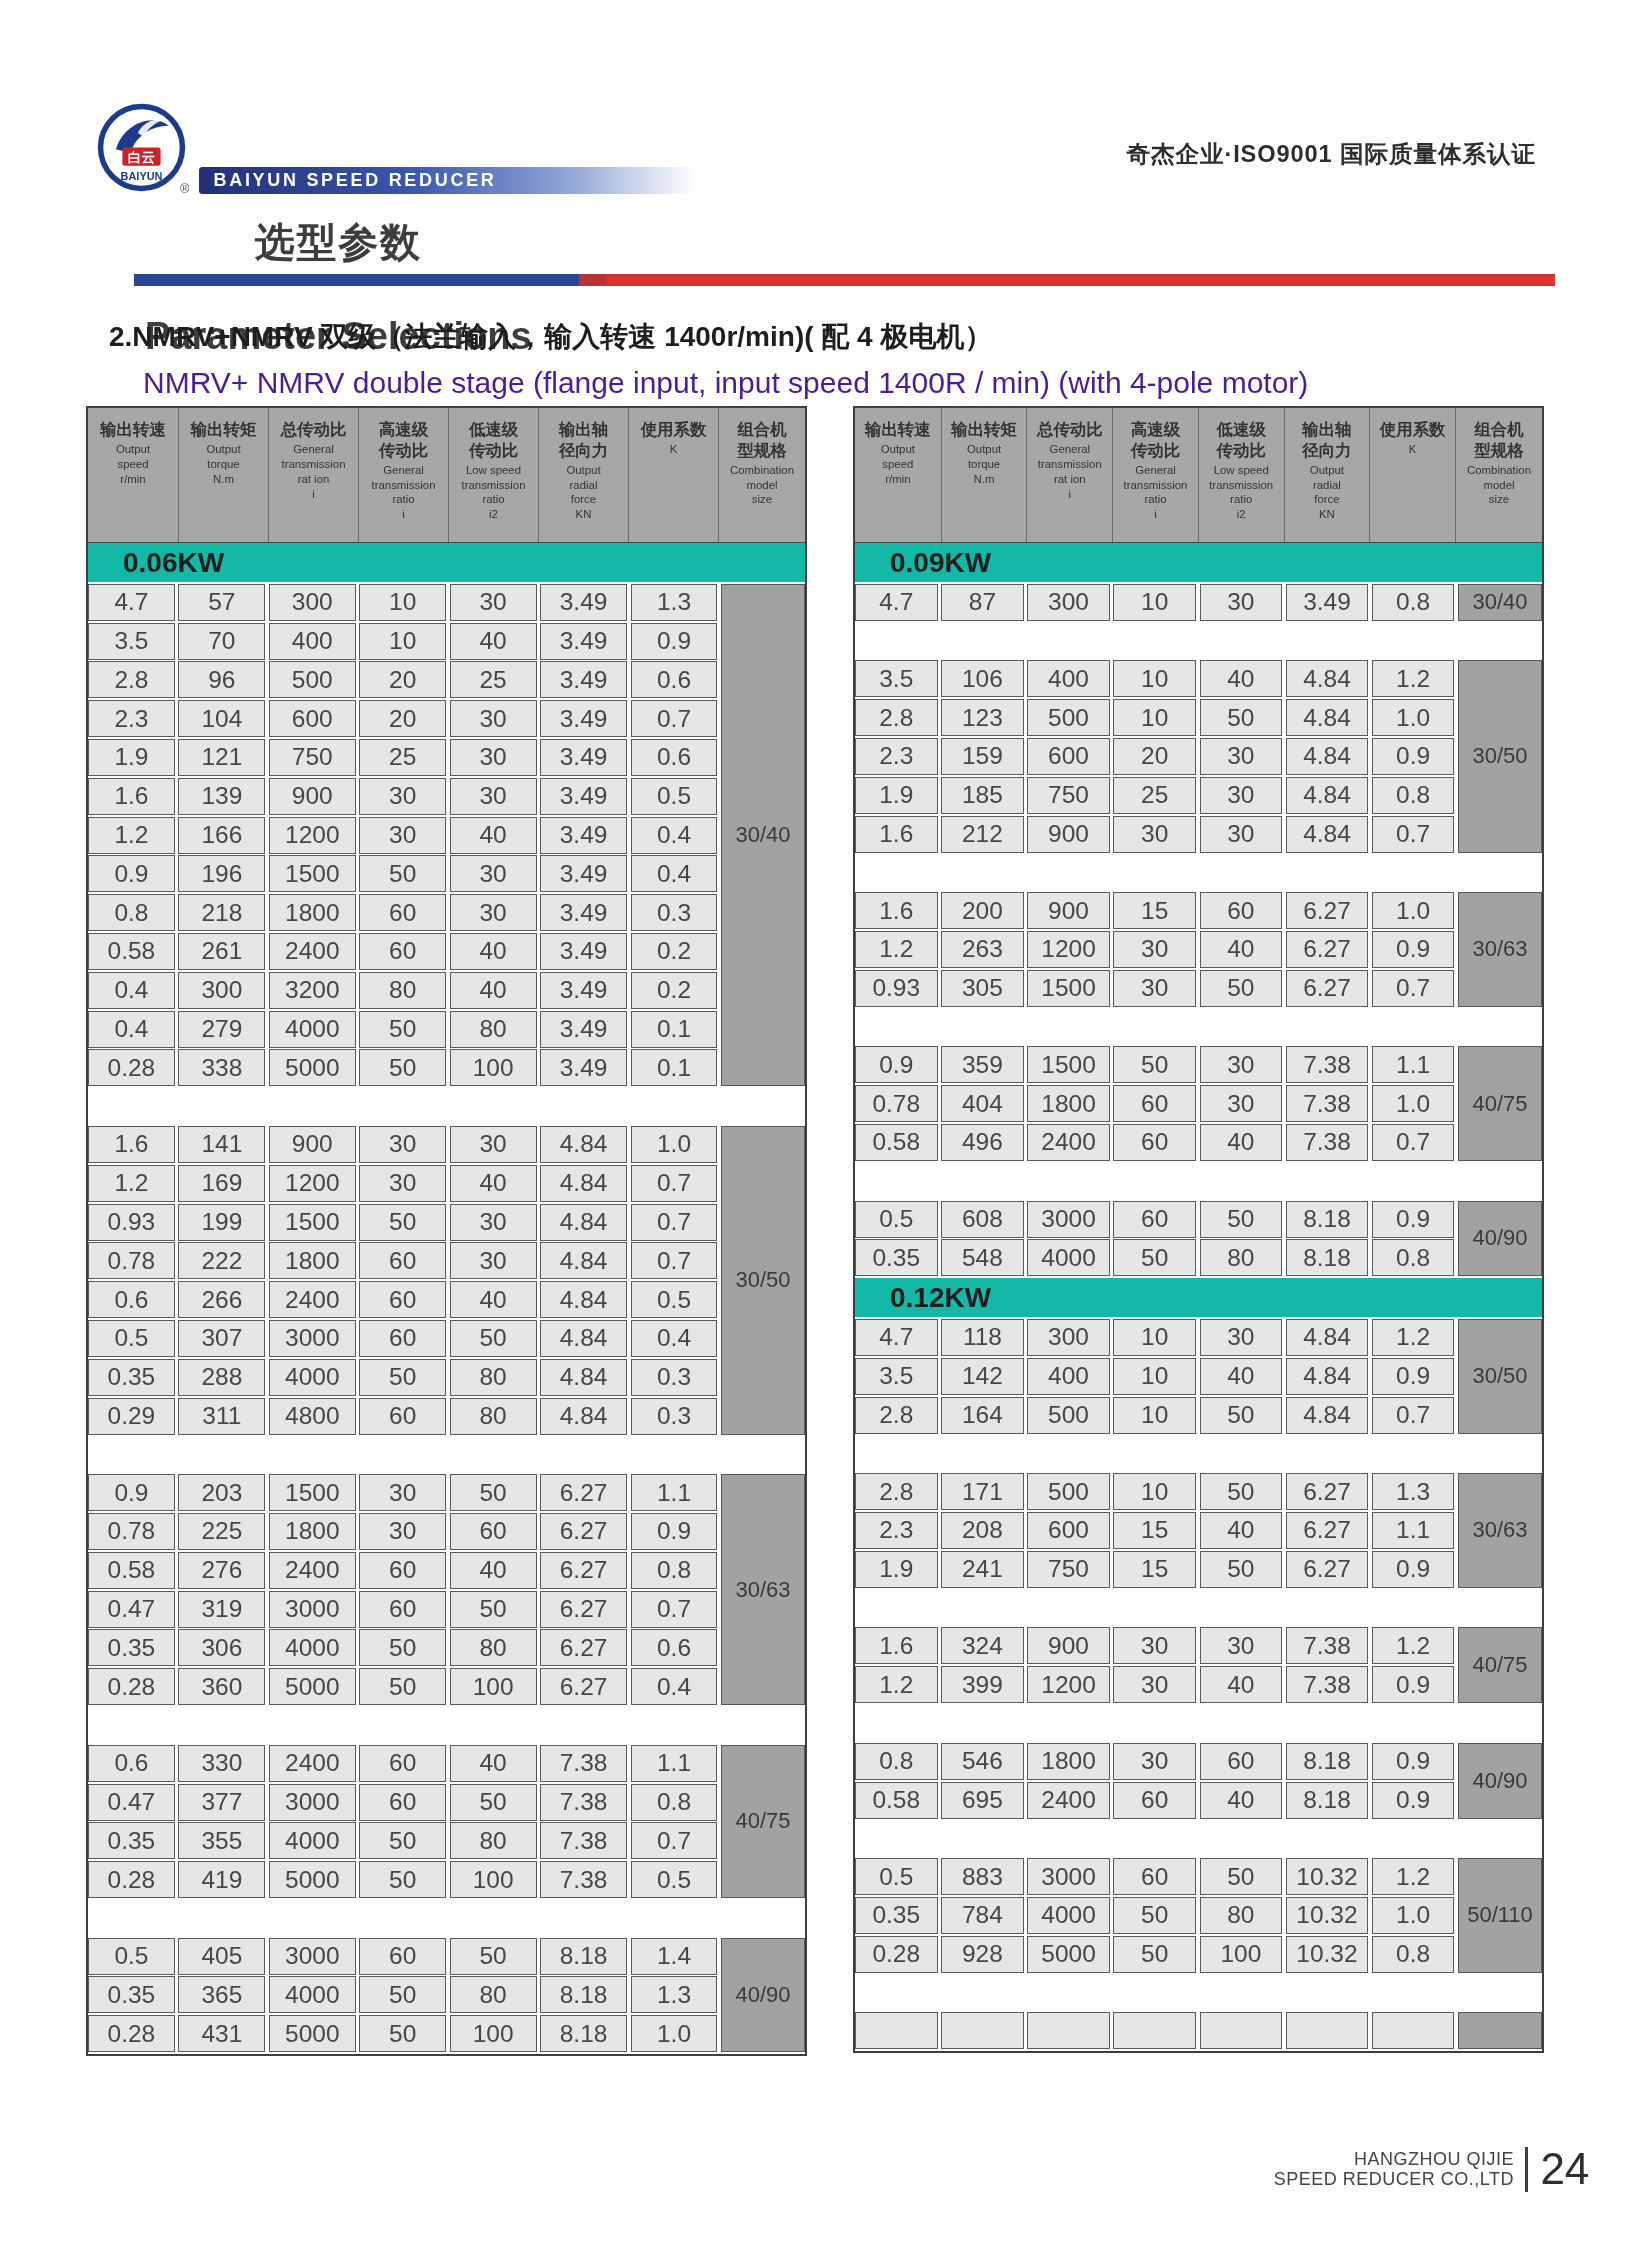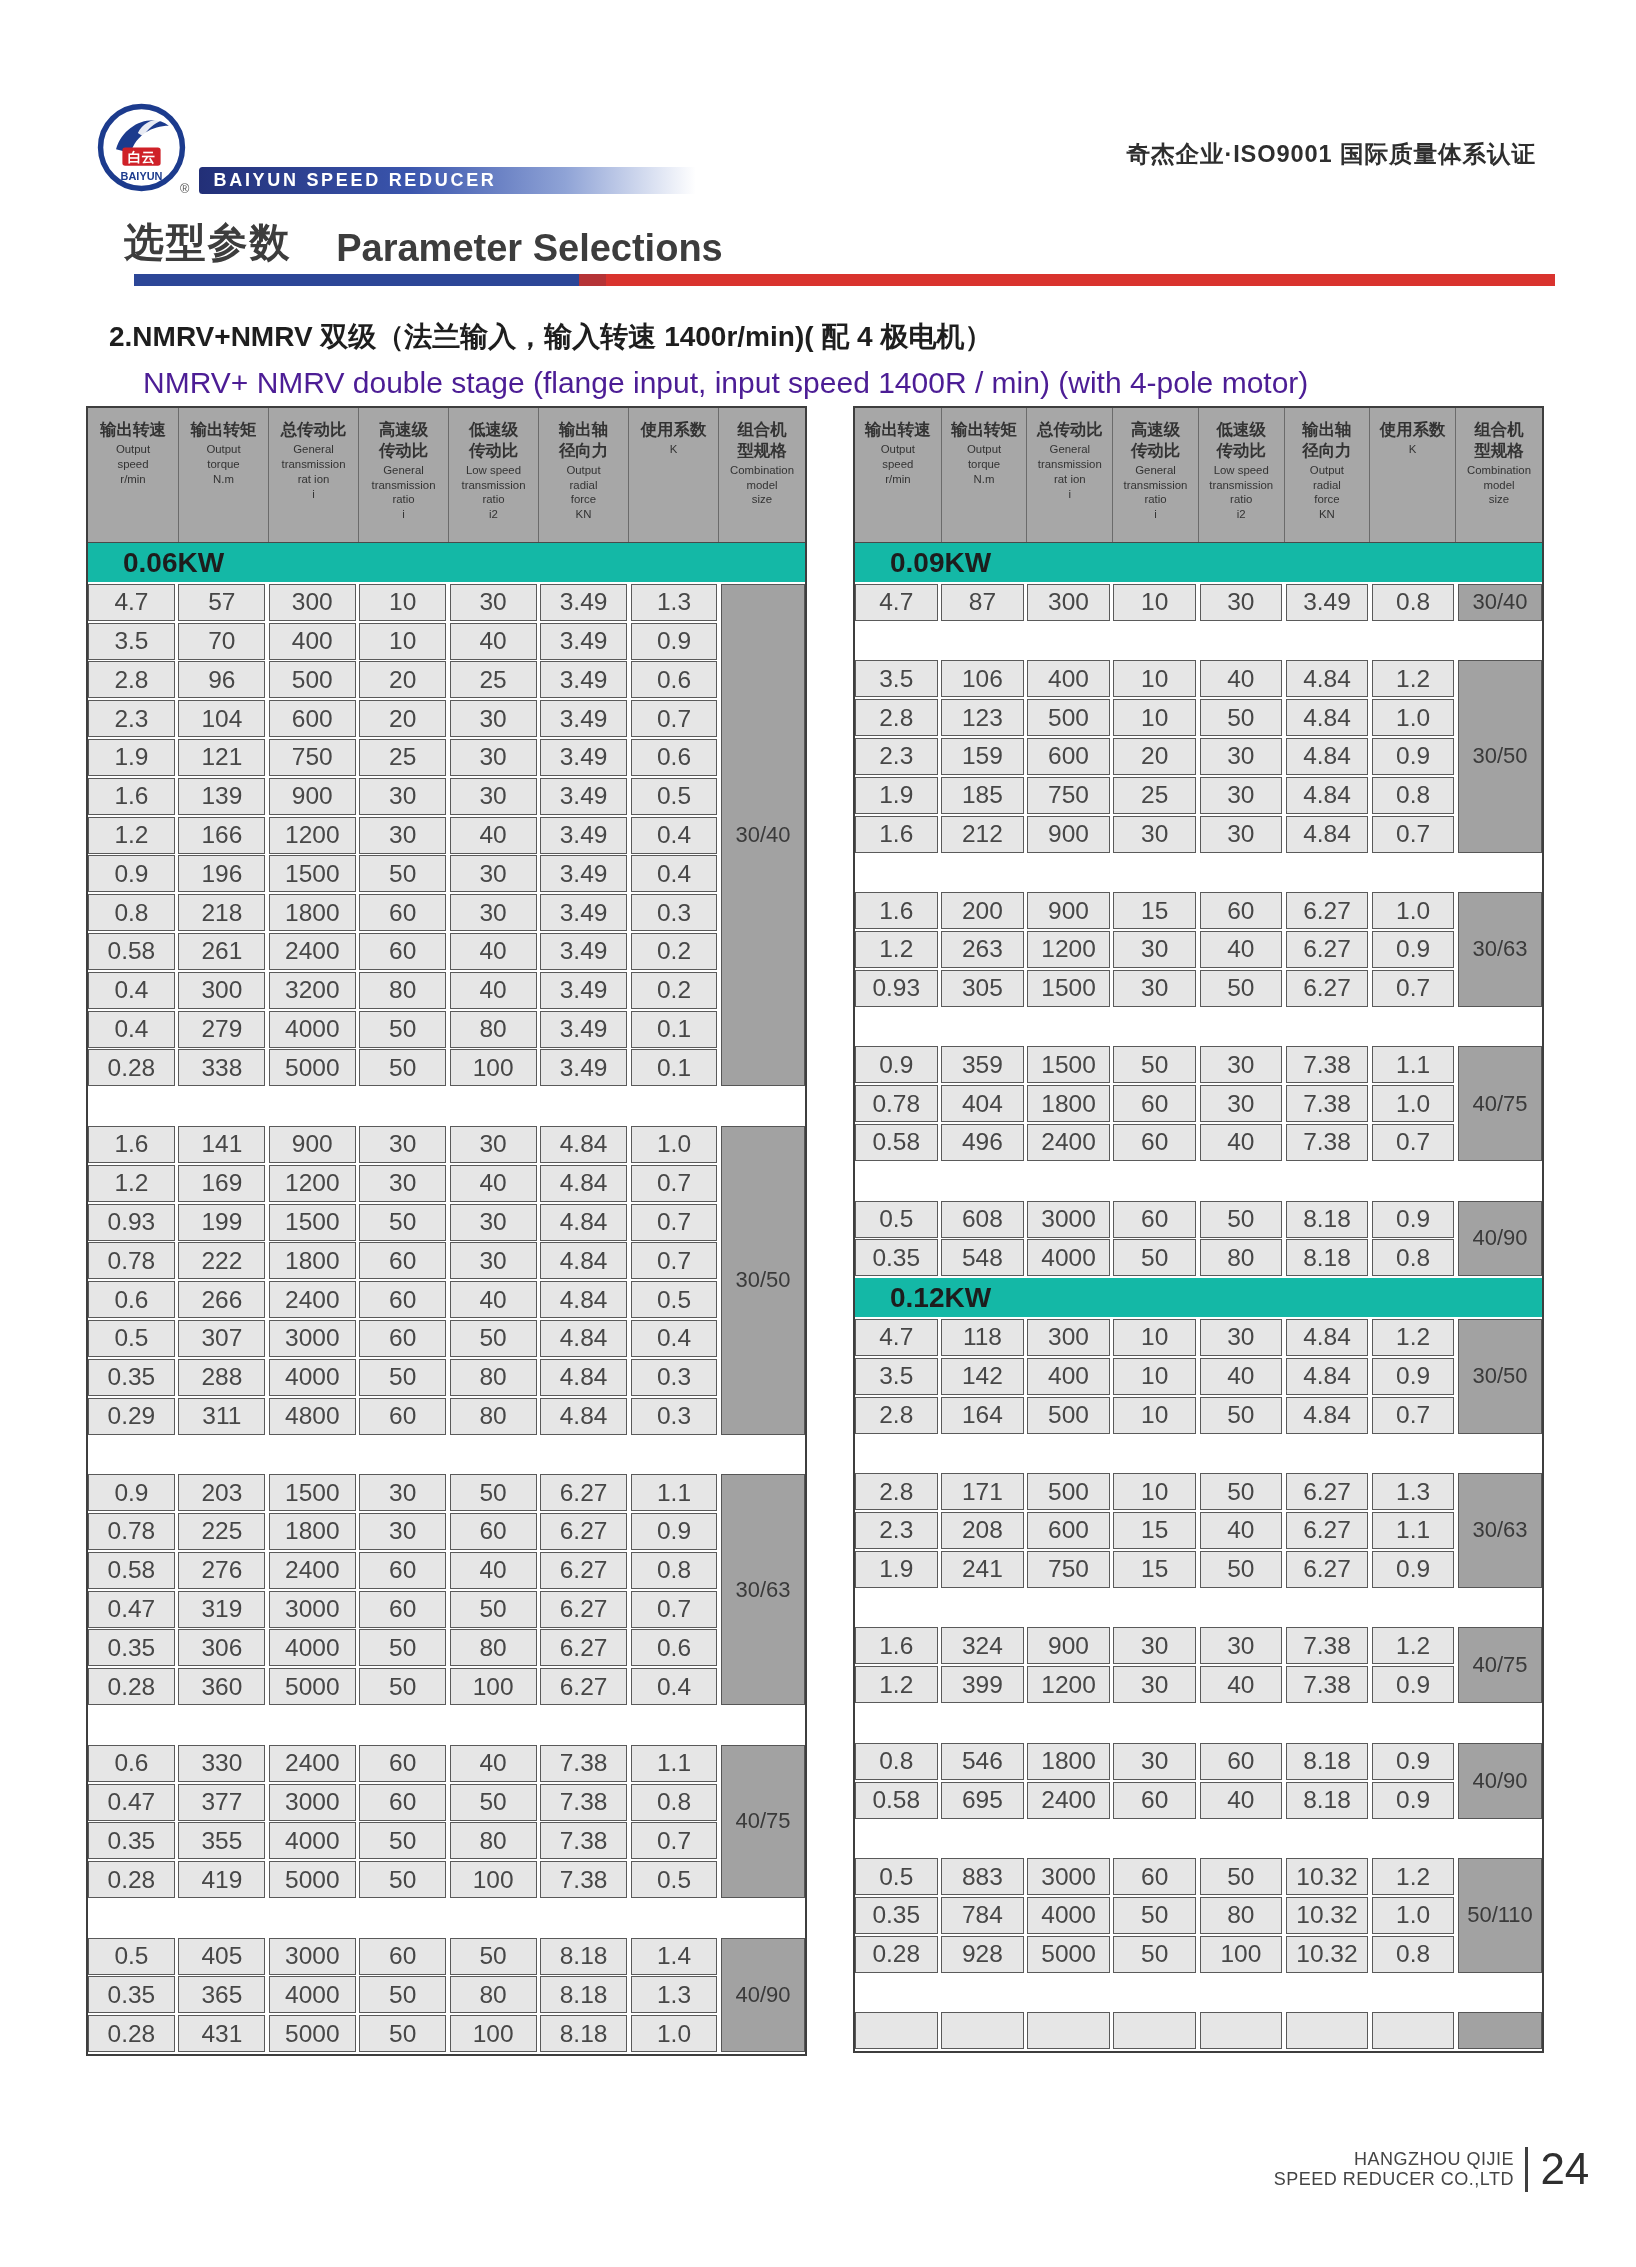--- a/index.html
+++ b/index.html
@@ -10,21 +10,21 @@
   .brand-logo { position:absolute; left:96px; top:102px; width:91px; height:91px; }
   .brand-reg { position:absolute; left:180px; top:182px; font-size:12.7px; color:#555; }
   .brand-zh { position:absolute; left:198px; top:105px; font-size:51px; font-weight:bold; color:#0d0d0d; letter-spacing:2.7px; }
   .brand-bar { position:absolute; left:199px; top:167px; width:523px; height:27px;
     background:linear-gradient(90deg,#222f77 0%,#3a55ad 40%,#8fa3d6 70%,rgba(255,255,255,0) 95%);
     border-radius:3.6px 13.6px 13.6px 3.6px; display:flex; align-items:center; }
   .brand-bar span { color:#fff; font-weight:bold; font-size:18px; letter-spacing:2.7px; padding-left:14.5px; }
   .cert { position:absolute; top:138px; right:100px; font-size:23.6px; font-weight:bold; color:#2e2e2e; letter-spacing:0.9px; }
 
   
-  .title-row { position:absolute; left:124px; top:215px; display:flex; align-items:flex-end; gap:45px; }
+  .title-row { position:absolute; left:145px; top:215px; display:flex; align-items:center; gap:45px;flex-direction:column; }
   .title-zh { font-size:40px; font-weight:bold; color:#3d3d3d; letter-spacing:1.8px; }
   .title-en { font-size:38px; font-weight:bold; color:#3d3d3d; }
   .title-bar { position:absolute; left:134px; top:274px; width:1421px; height:11.8px; display:flex; }
   .title-bar .seg-blue { width:445px; height:100%; background:#2c4697; }
   .title-bar .seg-darkred { width:27px; height:100%; background:#b53336; }
   .title-bar .seg-red { flex:1; height:100%; background:#d9332e; }
 
   
   .sec1 { position:absolute; left:109px; top:318px; font-size:28px; font-weight:bold; color:#1e1e1e; }
   .sec2 { position:absolute; left:143px; top:366px; font-size:30px; color:#4c1d95; }

